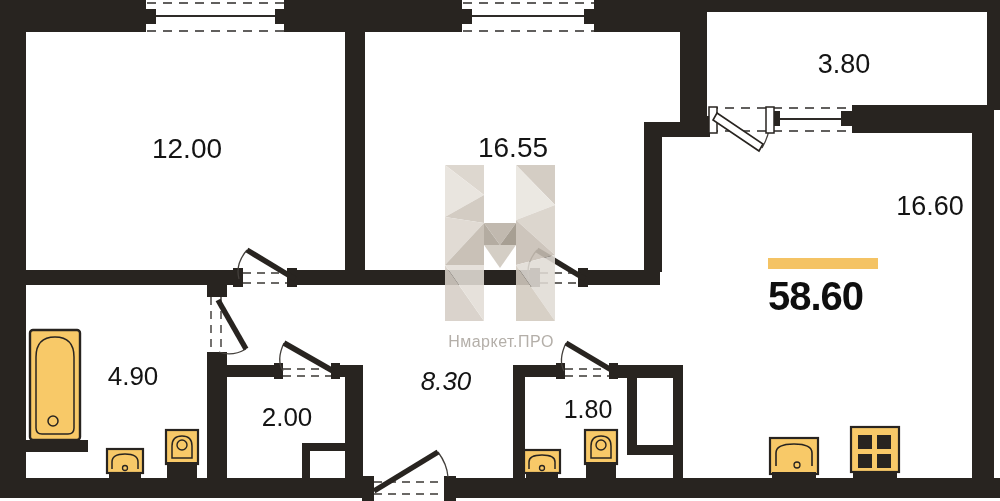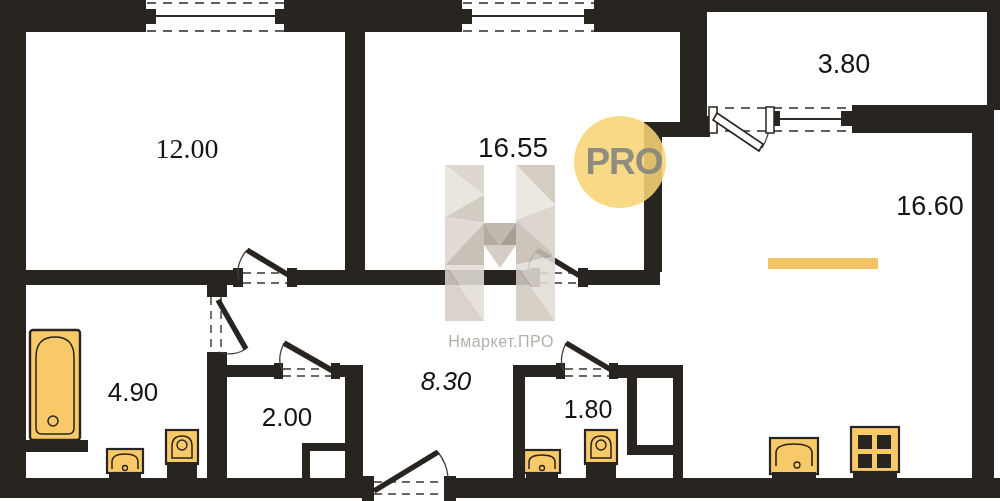--- a/index.html
+++ b/index.html
@@ -199,32 +199,30 @@
       <polygon points="71,55 71,100 110,90" fill="#c7beb3"></polygon>
       <polygon points="110,90 71,100 110,156" fill="#e1dcd5"></polygon>
       <polygon points="71,100 71,156 110,156" fill="#d2cabf"></polygon>
       <polygon points="39,58 71,58 55,80" fill="#b9b0a4"></polygon>
       <polygon points="39,58 39,80 55,80" fill="#aaa195"></polygon>
       <polygon points="71,58 71,80 55,80" fill="#9c9285"></polygon>
       <polygon points="39,80 71,80 55,103" fill="#cfc8be"></polygon>
     </g>
   </svg>
 
-  <div class="pro-badge">
-    <span>PRO</span>
-  </div>
 
   <div class="wm-text">Нмаркет.ПРО</div>
 
-  <div class="area-label" style="left:187px;top:149px;font-size:28px;font-family:Liberation Serif, serif;">12.00</div>
+  <div class="area-label" style="left:187px;top:149px;font-size:28px;">12.00</div>
   <div class="area-label" style="left:513px;top:148px;font-size:28px;">16.55</div>
   <div class="area-label" style="left:844px;top:64px;font-size:27px;">3.80</div>
   <div class="area-label" style="left:930px;top:163px;font-size:27px;margin-top:43px;">16.60</div>
-  <div class="area-label" style="left:133px;top:376px;font-size:26px;margin-top:16px;">4.90</div>
+  <div class="area-label" style="left:133px;top:376px;font-size:26px;">4.90</div>
   <div class="area-label" style="left:287px;top:417px;font-size:26px;">2.00</div>
   <div class="area-label" style="left:446px;top:381px;font-size:26px;font-style:italic;">8.30</div>
   <div class="area-label" style="left:588px;top:409px;font-size:25px;text-align:center;">1.80</div>
 
   <div class="total-wrap">
     <div class="accent-bar"></div>
+    <div class="total-label">58.60</div>
   </div>
 
 </div>
 
 </body></html>

